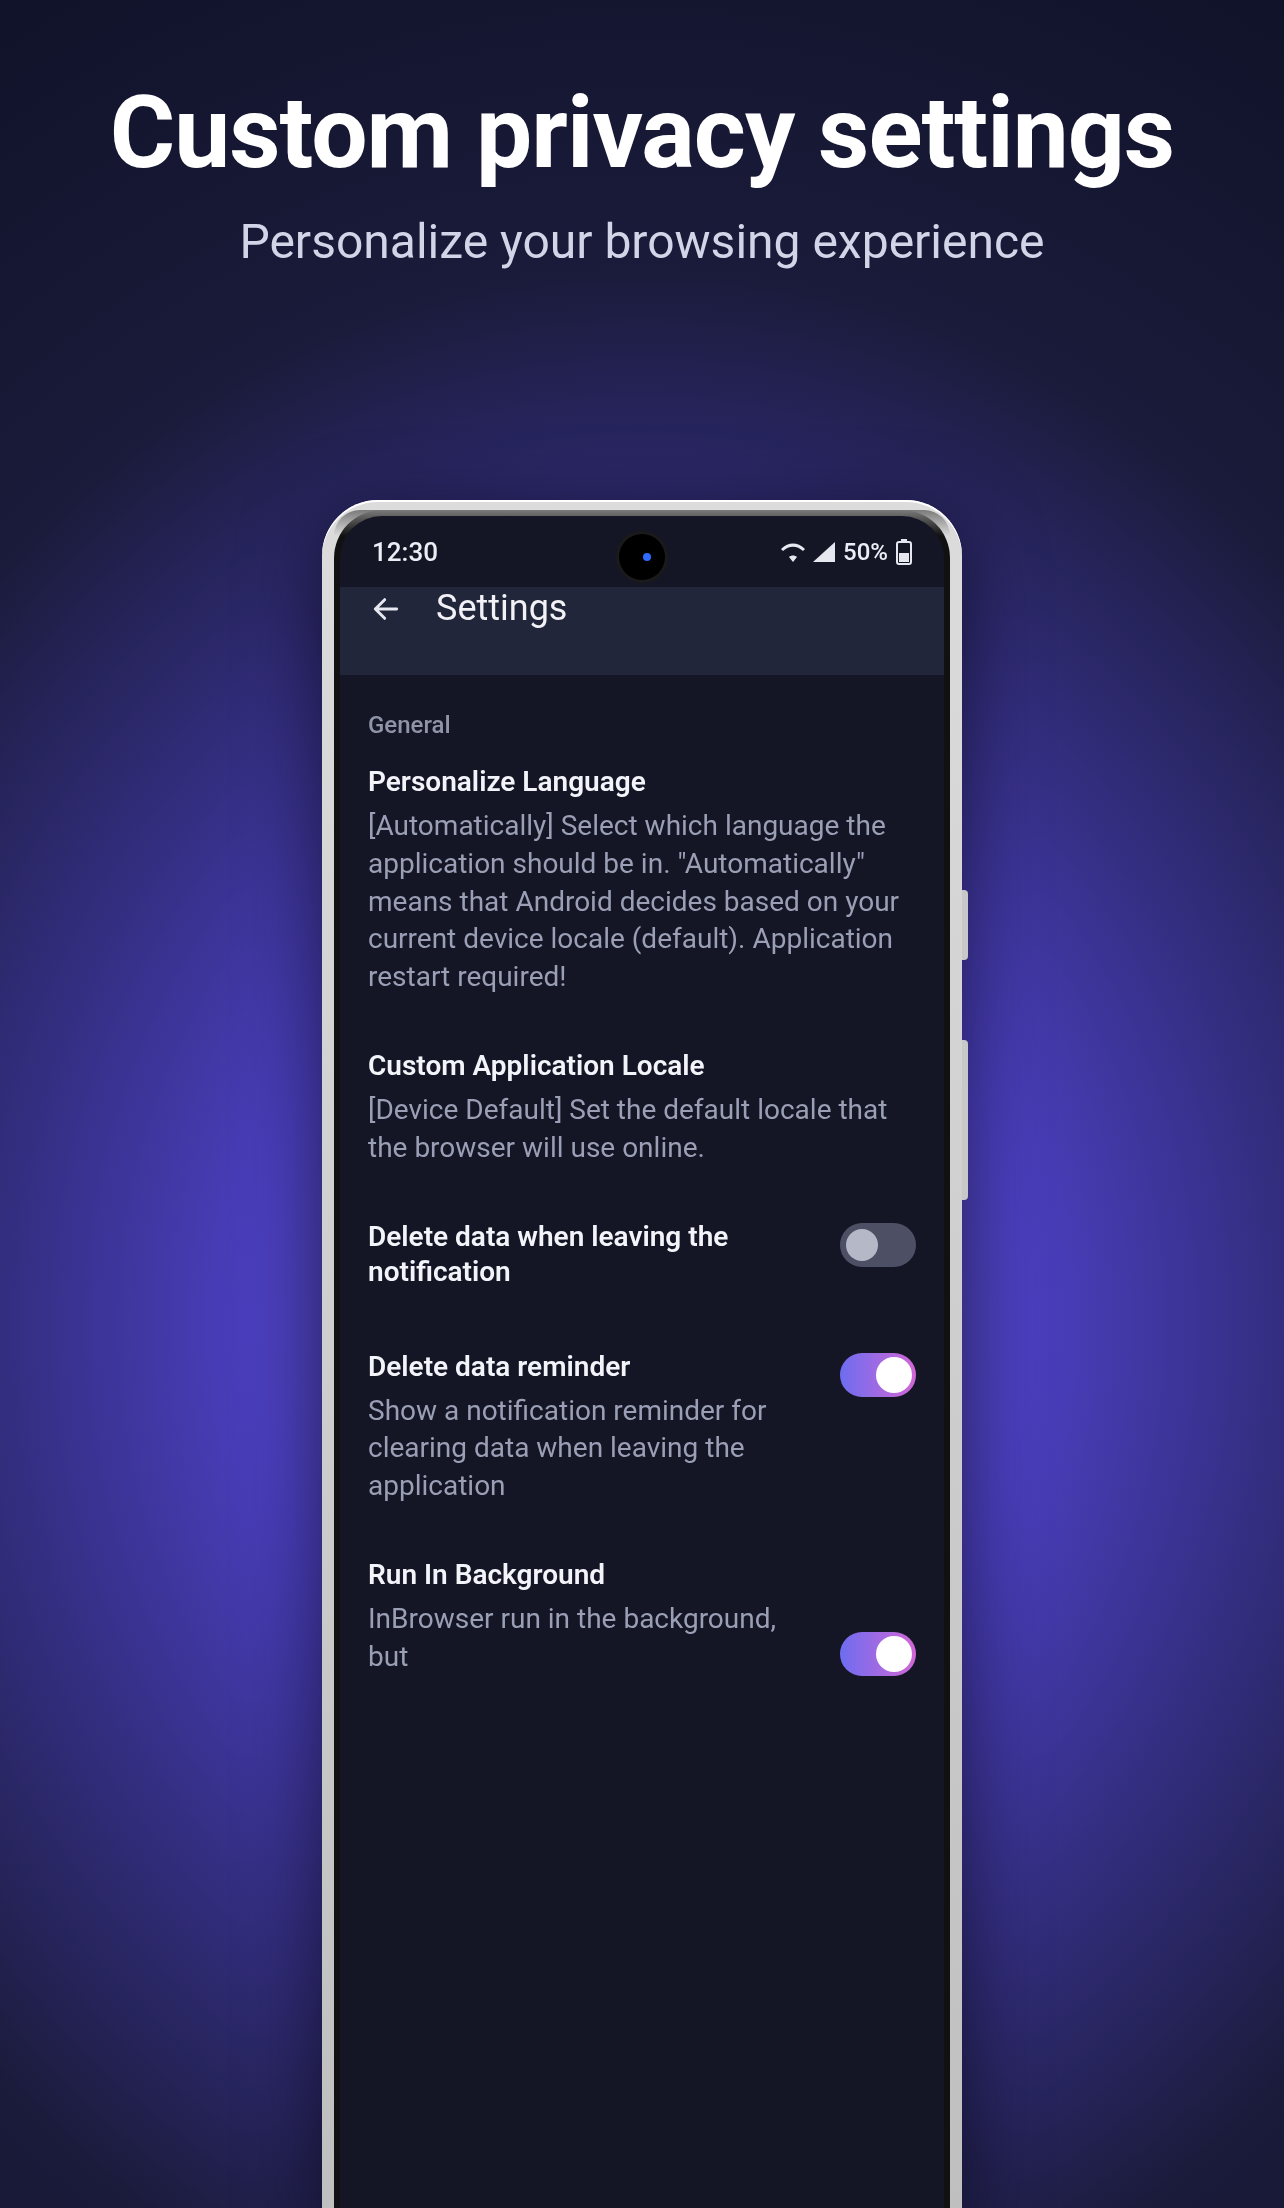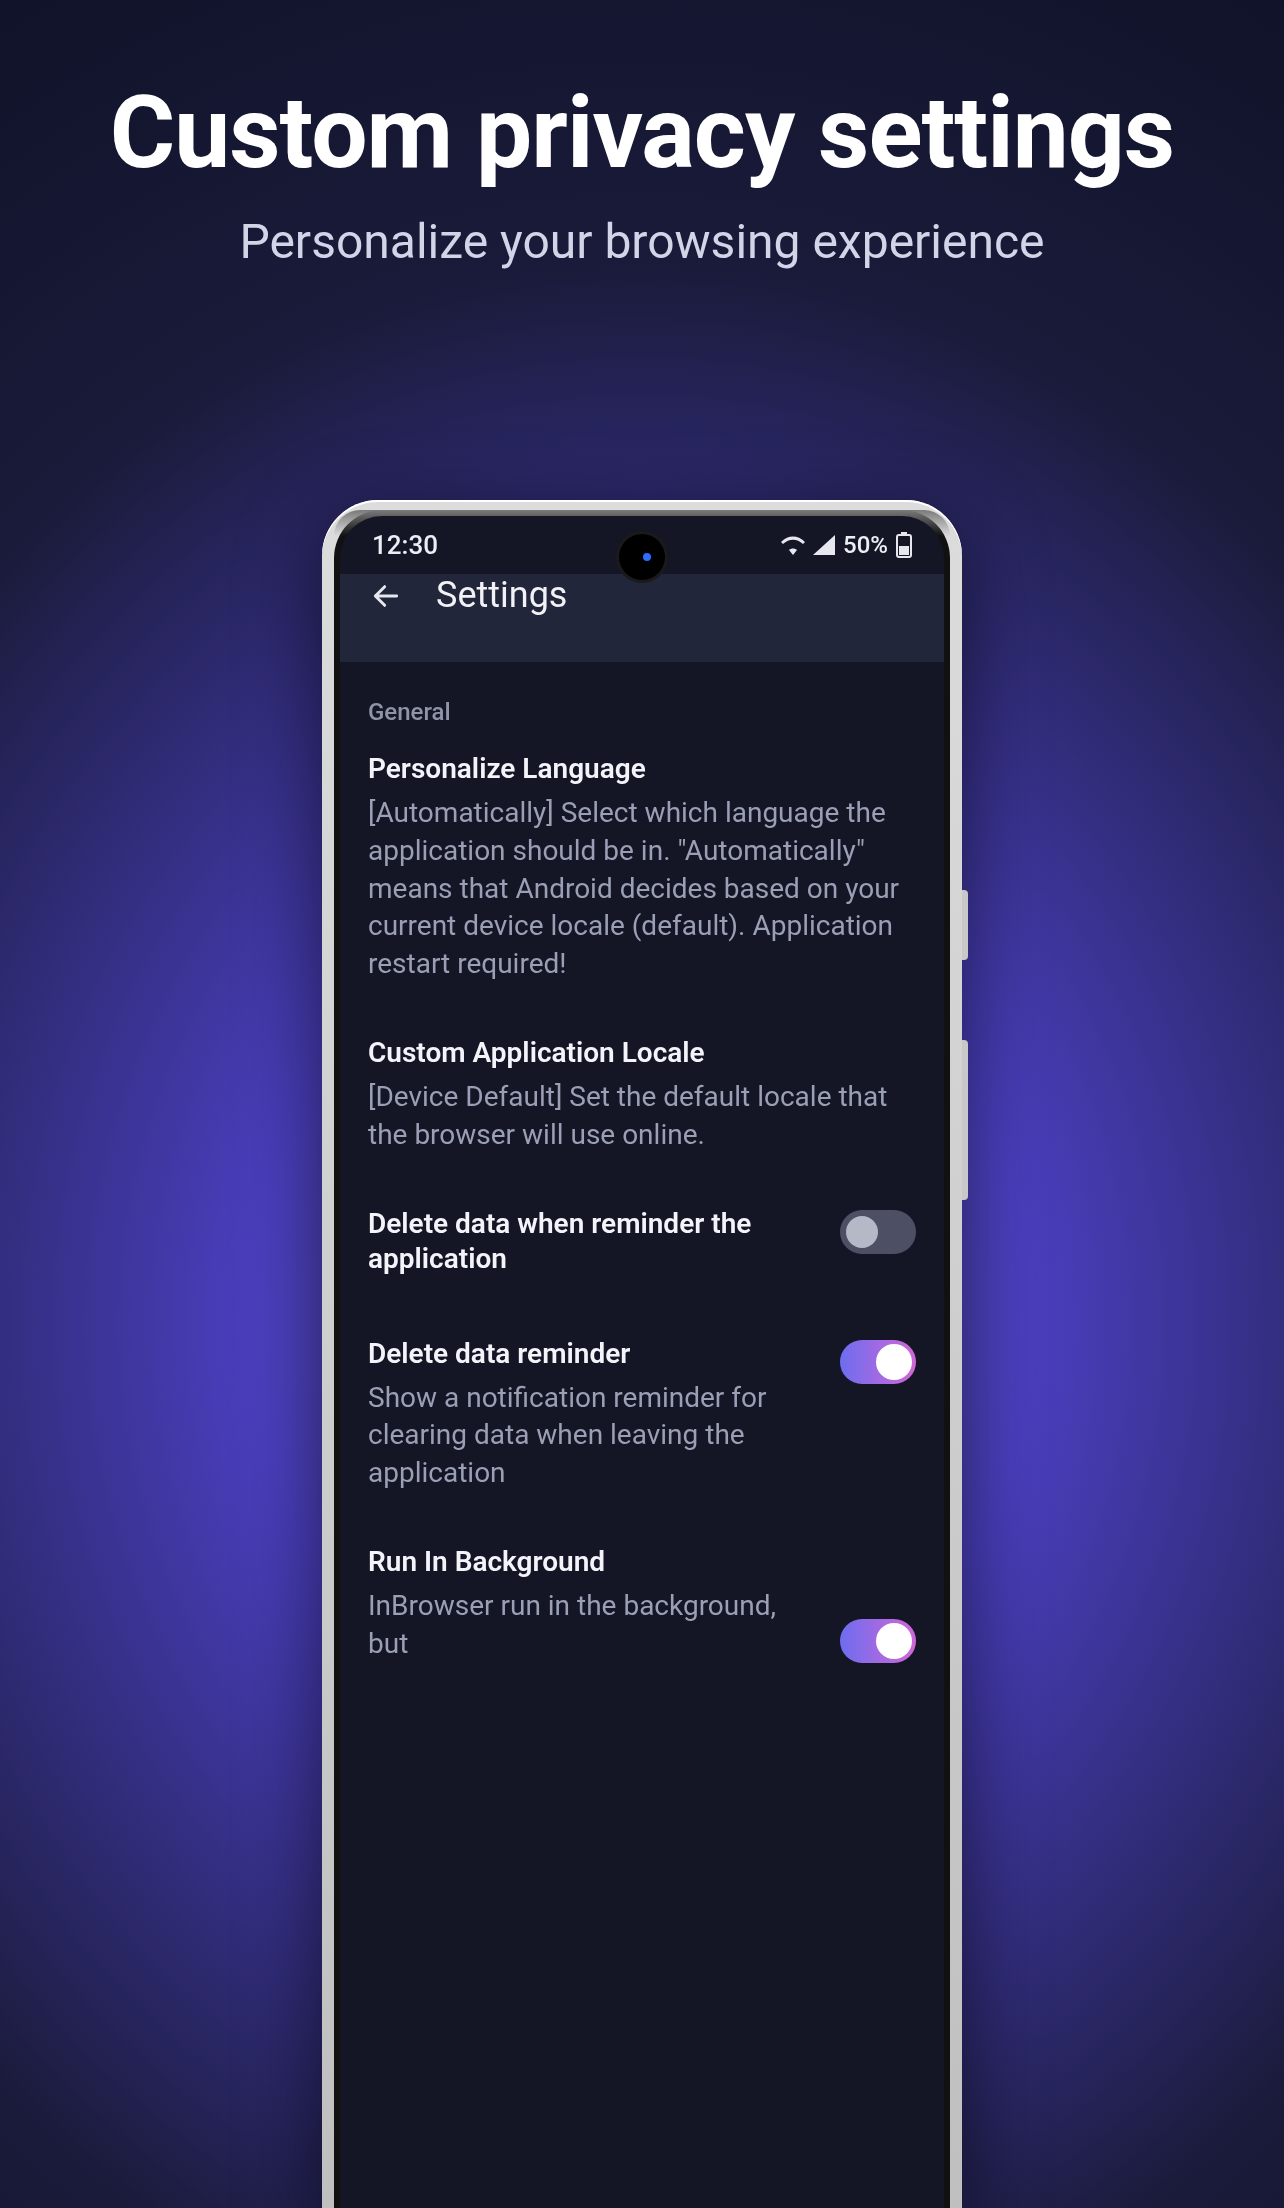--- a/index.html
+++ b/index.html
@@ -95,21 +95,21 @@
     display: flex; align-items: center; justify-content: center;
   }
   .camera::after {
     content:"";
     width: 8px; height: 8px; border-radius:50%; background:#2e6cff;
     margin-left: 10px;
   }
 
   
   .statusbar {
-    height: 58px;
+    height: 71px;
     display: flex;
     align-items: center;
     justify-content: space-between;
     padding: 0 32px;
     font-size: 26px;
     font-weight: 500;
     color: #eceef5;
   }
   .status-right { display:flex; align-items:center; gap:8px; }
   .wifi-icon svg, .signal-icon svg, .battery-icon svg { display:block; }
@@ -245,21 +245,21 @@
 
           <div class="setting">
             <div class="setting-text">
               <div class="setting-title">Custom Application Locale</div>
               <div class="setting-desc">[Device Default] Set the default locale that the browser will use online.</div>
             </div>
           </div>
 
           <div class="setting">
             <div class="setting-text">
-              <div class="setting-title">Delete data when reminder the application</div>
+              <div class="setting-title">Delete data when leaving the notification</div>
             </div>
             <div class="switch off">
               <div class="thumb"></div>
             </div>
           </div>
 
           <div class="setting">
             <div class="setting-text">
               <div class="setting-title">Delete data reminder</div>
               <div class="setting-desc">Show a notification reminder for clearing data when leaving the application</div>

